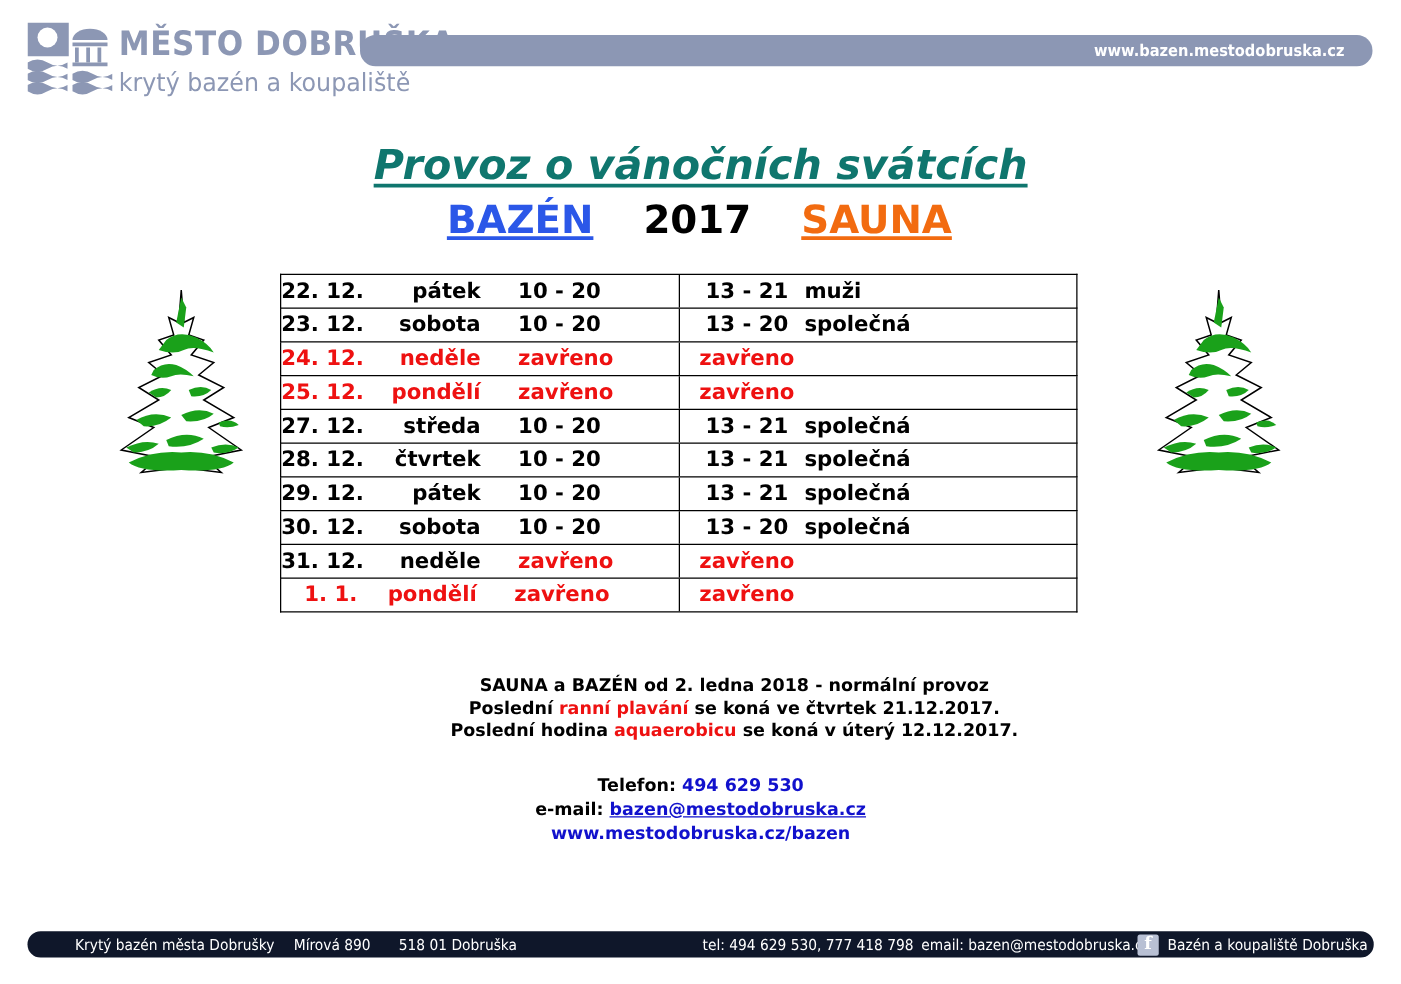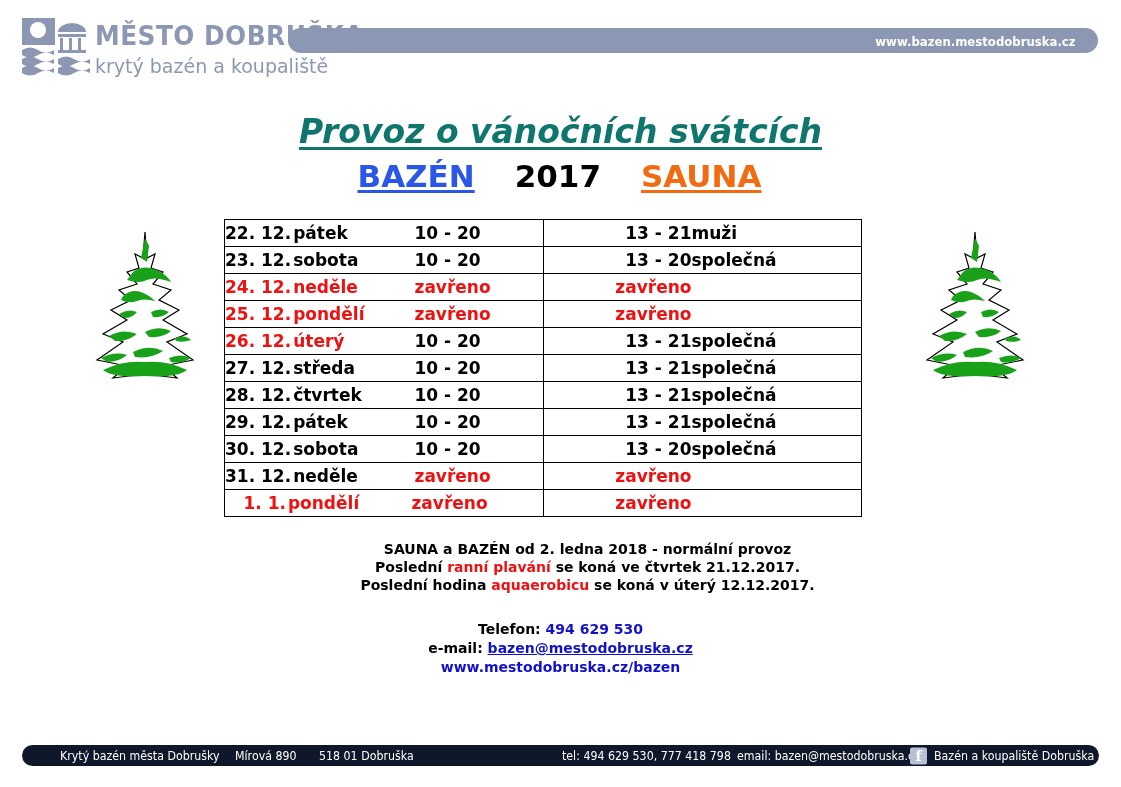--- a/index.html
+++ b/index.html
@@ -138,28 +138,28 @@
   }
   #schedule-table td.pool-cell {
     border-right: none;
     border-left: 1.5px solid #000000;
   }
   .pool-inner {
     display: flex;
     align-items: baseline;
   }
   .c-date  { width: 86px; text-align: right; padding-right: 2px; }
-  .c-day   { width: 132px; padding-right: 4px; }
+  .c-day   { width: 132px; text-align: right; padding-right: 4px; }
   .c-time  { width: 185px; text-align: left; padding-left: 26px; }
   .sauna-inner {
     display: flex;
     align-items: baseline;
     padding-left: 8px;
   }
-  .c-stime { width: 92px; text-align: right; margin-left: 48px; }
+  .c-stime { width: 92px; text-align: center; }
   .c-note  { width: 118px; text-align: left; }
   .red   { color: #ee1111; }
   .black { color: #000000; }
 
   
   #notes {
     position: absolute;
     left: 0; top: 540px;
     width: 1121px;
     text-align: center;
@@ -360,35 +360,20 @@
         <td>
           <div class="sauna-inner">
             <span class="c-stime red">zavřeno</span>
             <span class="c-note red"></span>
           </div>
         </td>
       </tr>
       <tr>
         <td class="pool-cell">
           <div class="pool-inner">
-            <span class="c-date red">26. 12.</span>
-            <span class="c-day red">úterý</span>
-            <span class="c-time black">10 - 20</span>
-          </div>
-        </td>
-        <td>
-          <div class="sauna-inner">
-            <span class="c-stime black">13 - 21</span>
-            <span class="c-note black">společná</span>
-          </div>
-        </td>
-      </tr>
-      <tr>
-        <td class="pool-cell">
-          <div class="pool-inner">
             <span class="c-date black">27. 12.</span>
             <span class="c-day black">středa</span>
             <span class="c-time black">10 - 20</span>
           </div>
         </td>
         <td>
           <div class="sauna-inner">
             <span class="c-stime black">13 - 21</span>
             <span class="c-note black">společná</span>
           </div>

